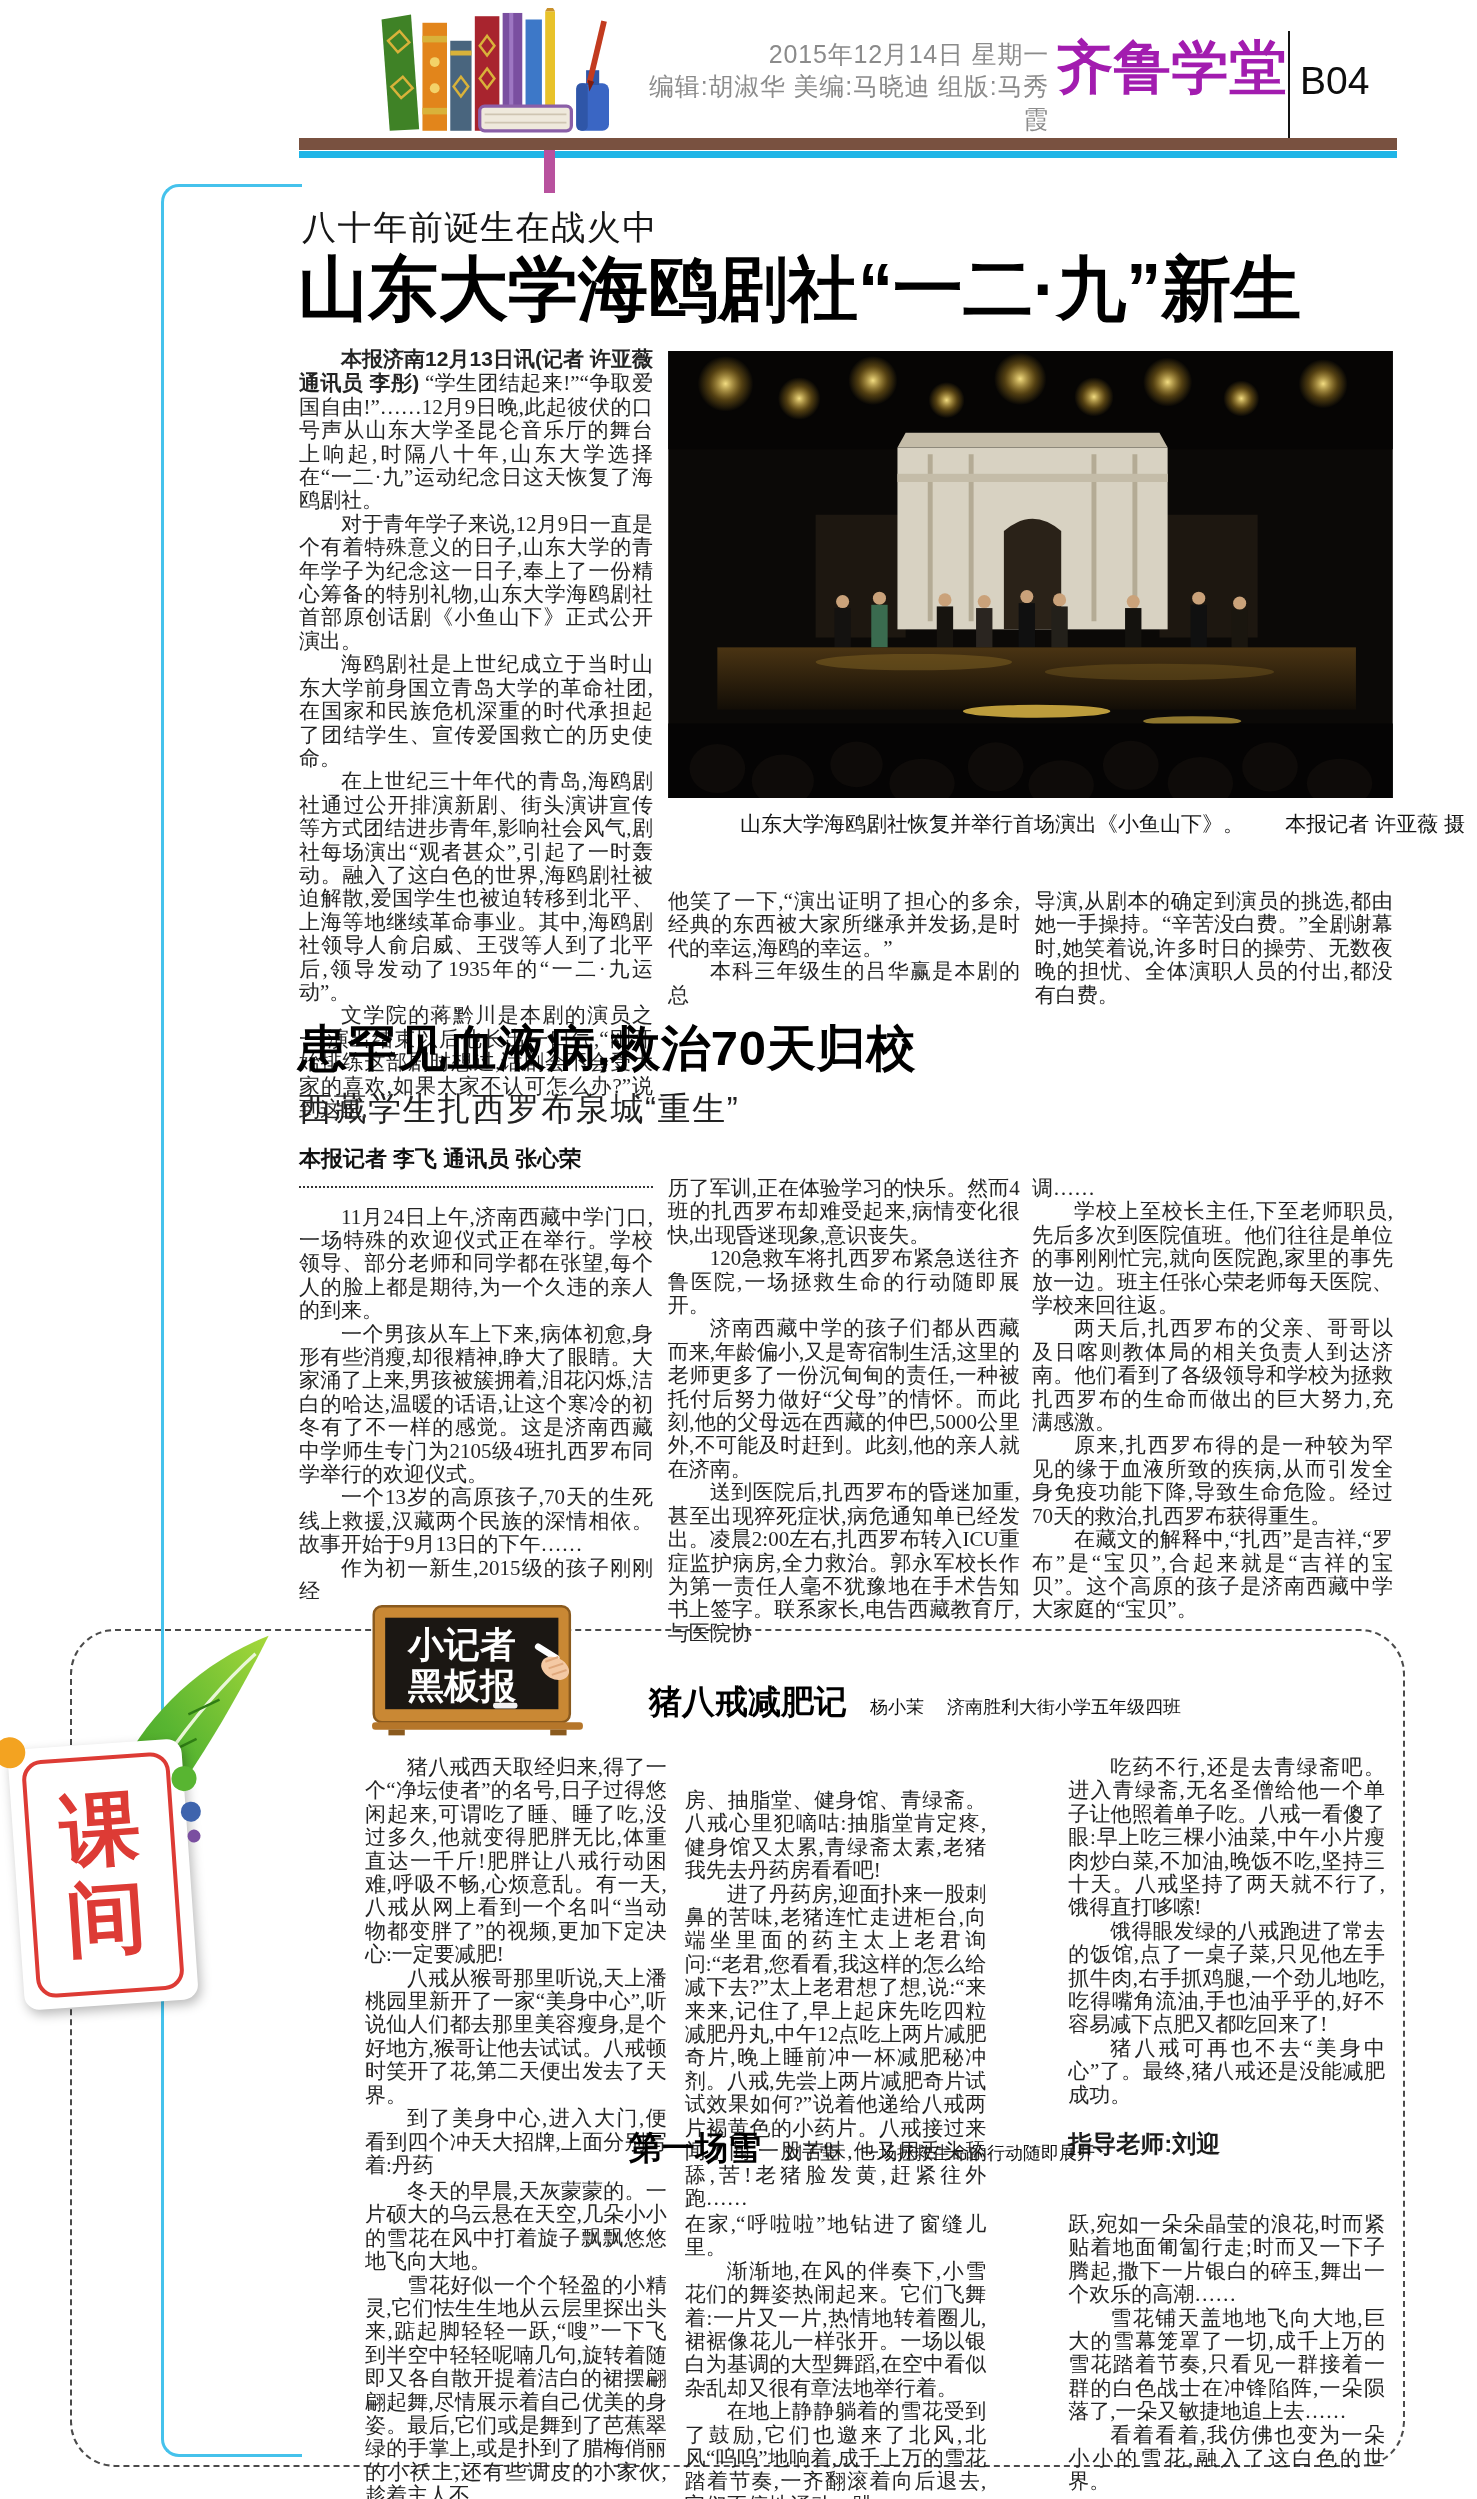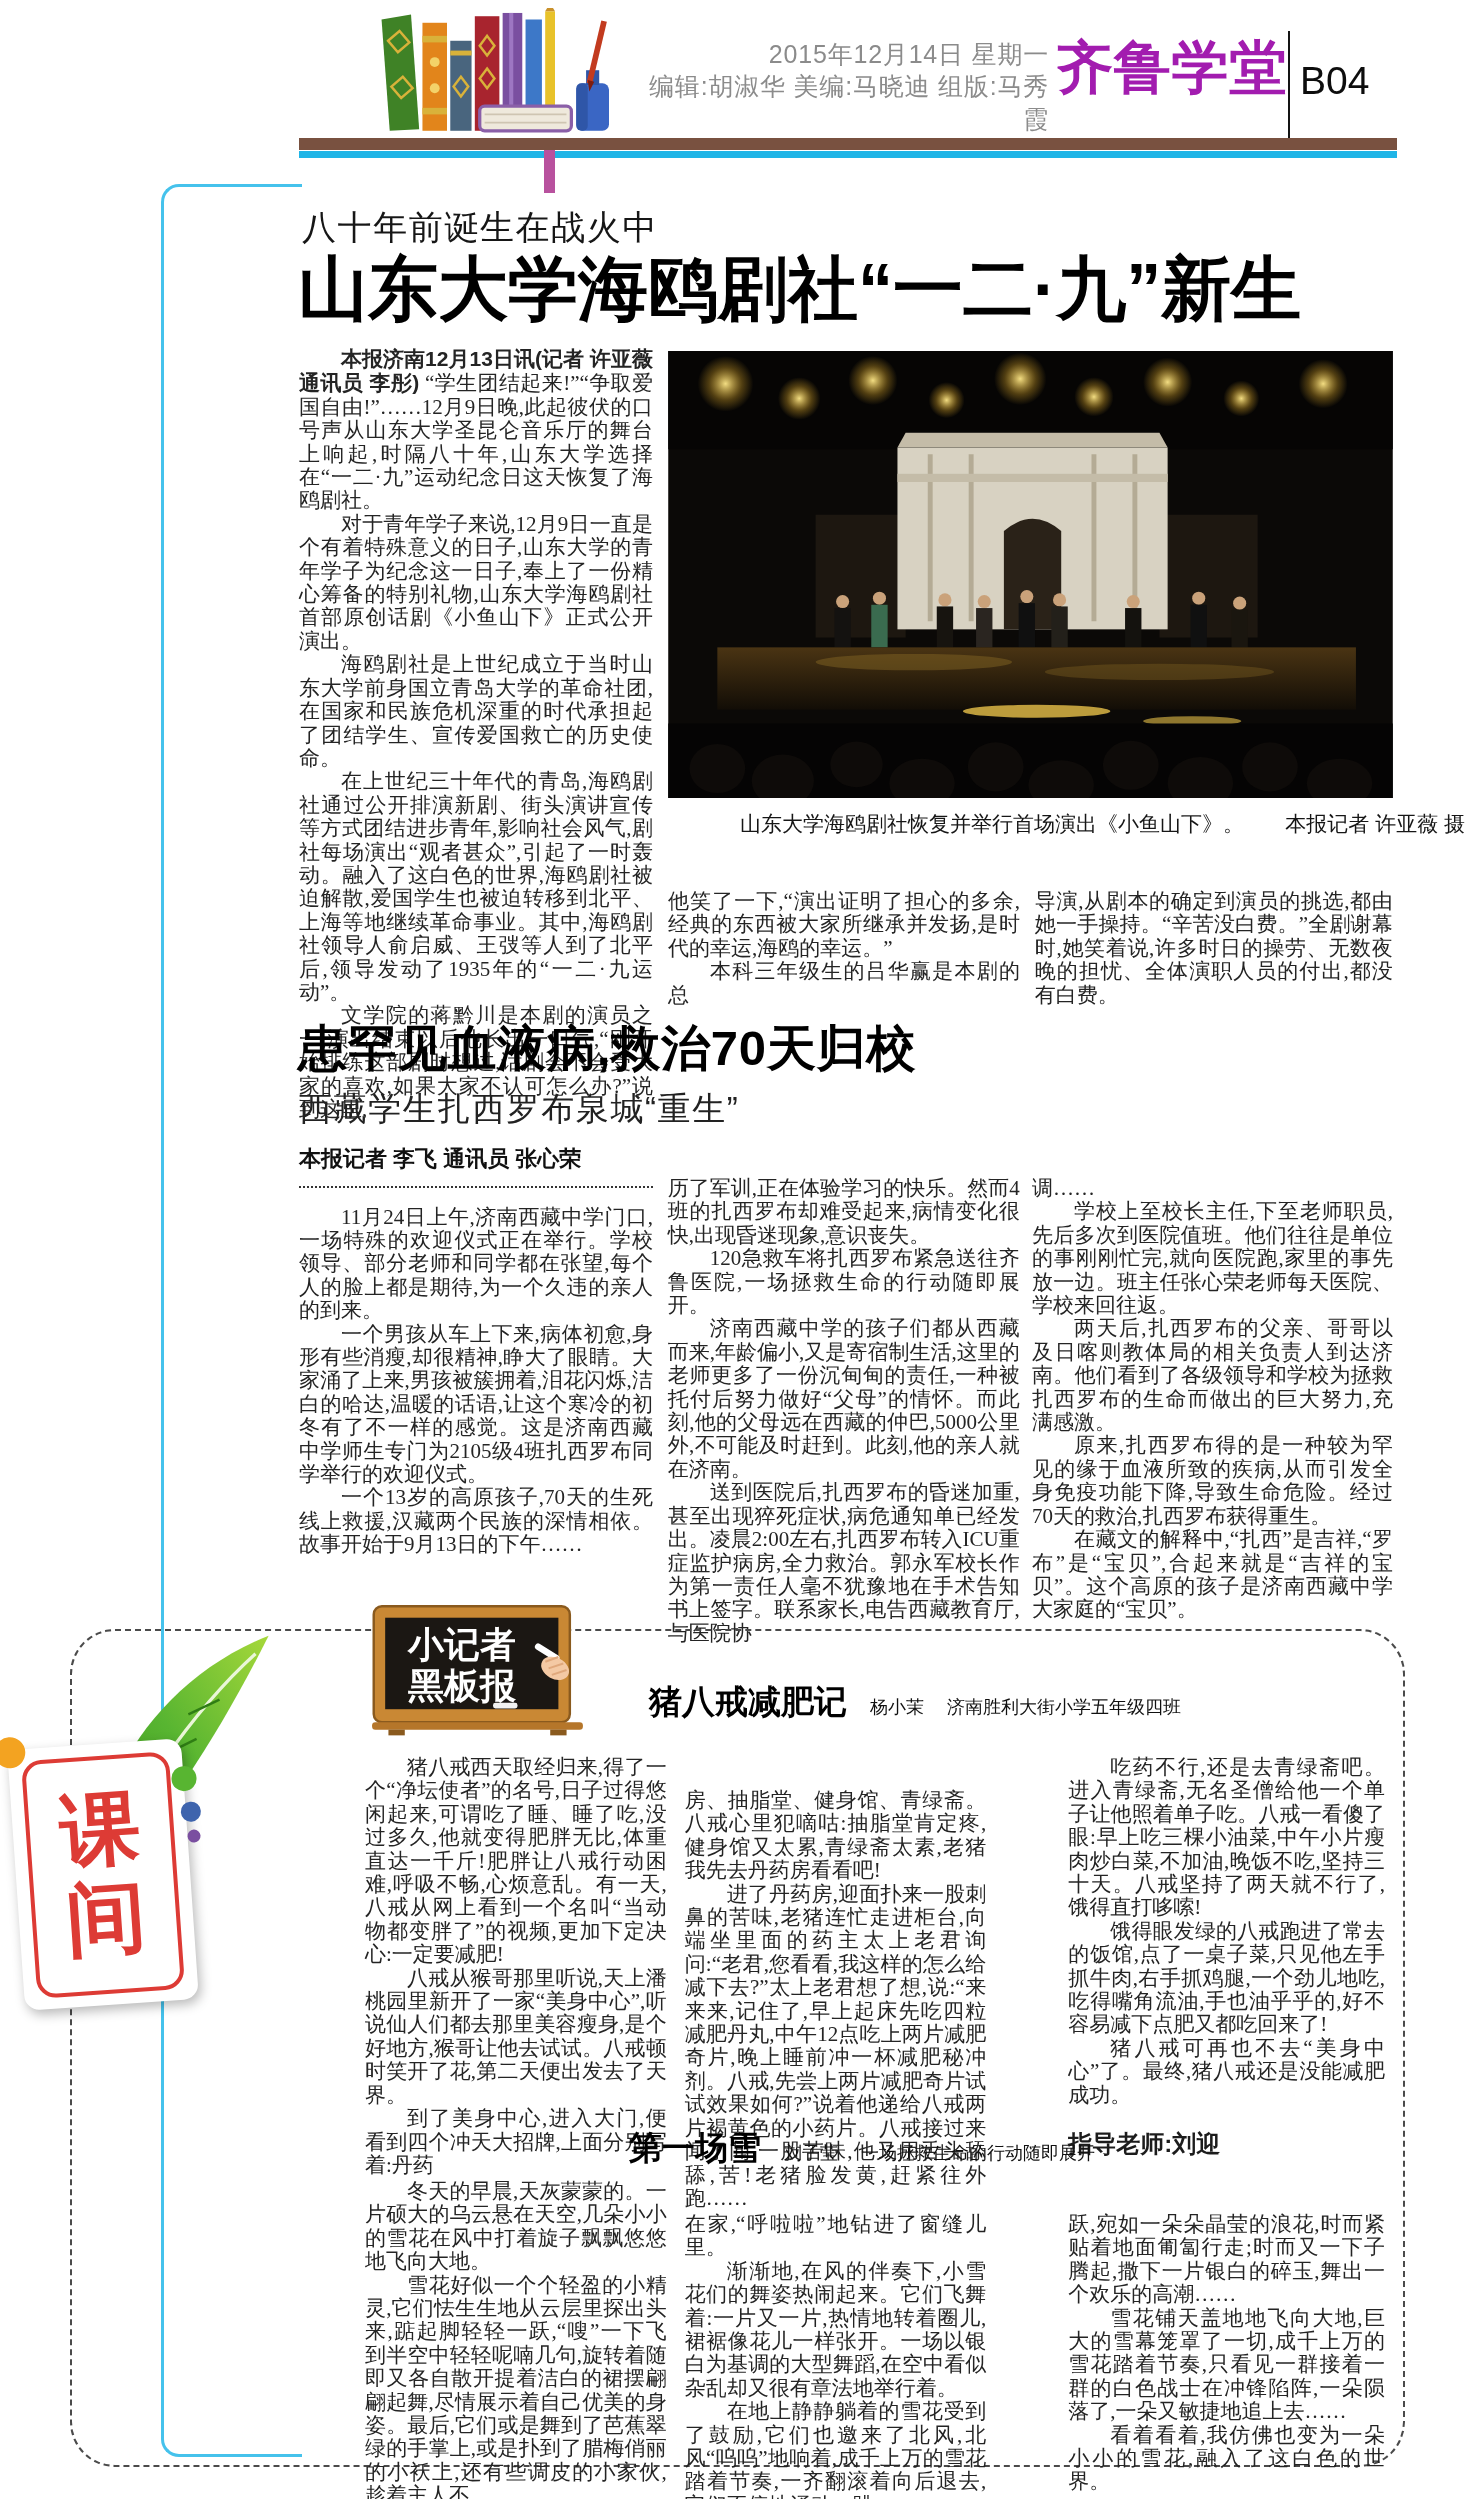--- a/index.html
+++ b/index.html
@@ -214,20 +214,21 @@
   <div class="abs headline2" style="left:298px;top:1016px;">患罕见血液病,救治70天归校</div>
   <div class="abs subhead2" style="left:299px;top:1087px;">西藏学生扎西罗布泉城“重生”</div>
 
   <div class="abs cols3" style="left:299px;top:1144px;width:1094px;">
     <div style="width:354px;margin-right:14.8px;">
       <div class="byline">本报记者  李飞  通讯员  张心荣</div>
       <div class="col body-text">
           <p>11月24日上午,济南西藏中学门口,一场特殊的欢迎仪式正在举行。学校领导、部分老师和同学都在张望,每个人的脸上都是期待,为一个久违的亲人的到来。</p>
           <p>一个男孩从车上下来,病体初愈,身形有些消瘦,却很精神,睁大了眼睛。大家涌了上来,男孩被簇拥着,泪花闪烁,洁白的哈达,温暖的话语,让这个寒冷的初冬有了不一样的感觉。这是济南西藏中学师生专门为2105级4班扎西罗布同学举行的欢迎仪式。</p>
           <p>一个13岁的高原孩子,70天的生死线上救援,汉藏两个民族的深情相依。故事开始于9月13日的下午……</p>
+          <p>作为初一新生,2015级的孩子刚刚经</p>
         </div>
     </div>
     <div class="col body-text" style="width:352px;margin-right:12.3px;">
         <p class="cont">历了军训,正在体验学习的快乐。然而4班的扎西罗布却难受起来,病情变化很快,出现昏迷现象,意识丧失。</p>
         <p>120急救车将扎西罗布紧急送往齐鲁医院,一场拯救生命的行动随即展开。</p>
         <p>济南西藏中学的孩子们都从西藏而来,年龄偏小,又是寄宿制生活,这里的老师更多了一份沉甸甸的责任,一种被托付后努力做好“父母”的情怀。而此刻,他的父母远在西藏的仲巴,5000公里外,不可能及时赶到。此刻,他的亲人就在济南。</p>
         <p>送到医院后,扎西罗布的昏迷加重,甚至出现猝死症状,病危通知单已经发出。凌晨2:00左右,扎西罗布转入ICU重症监护病房,全力救治。郭永军校长作为第一责任人毫不犹豫地在手术告知书上签字。联系家长,电告西藏教育厅,与医院协</p>
       </div>
     <div class="col body-text" style="width:361px;">
         <p class="cont">调……</p>

